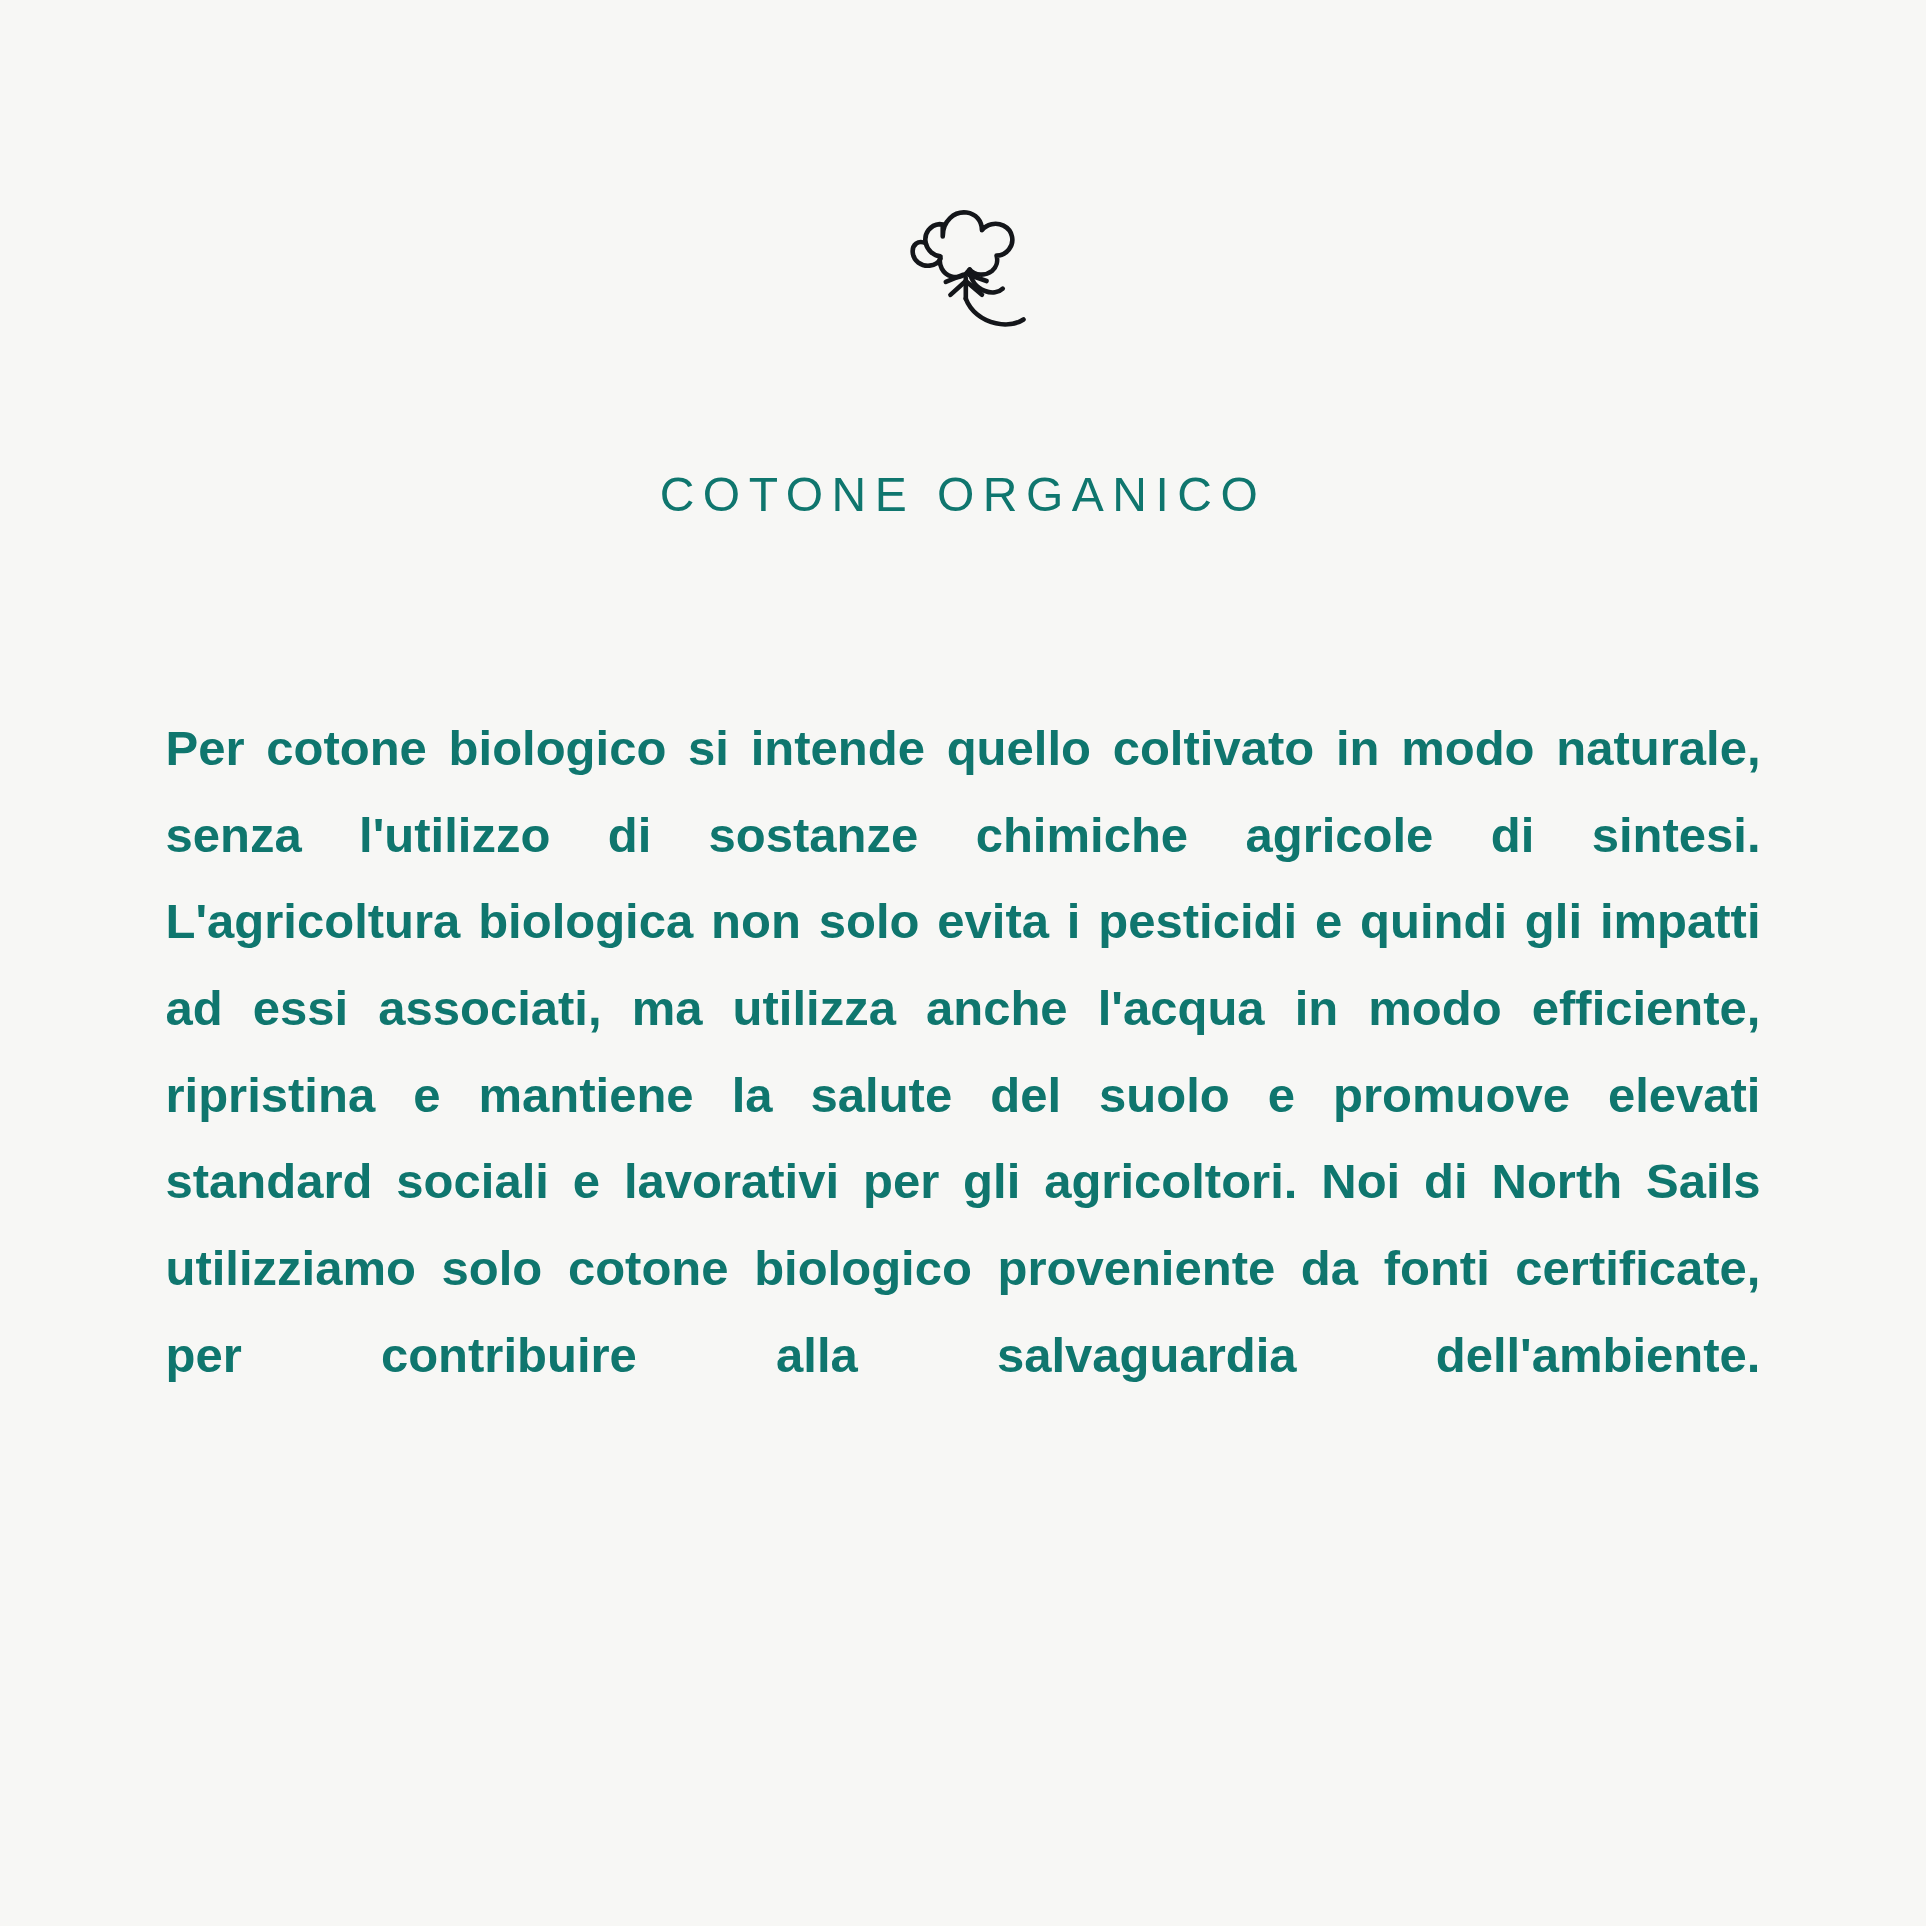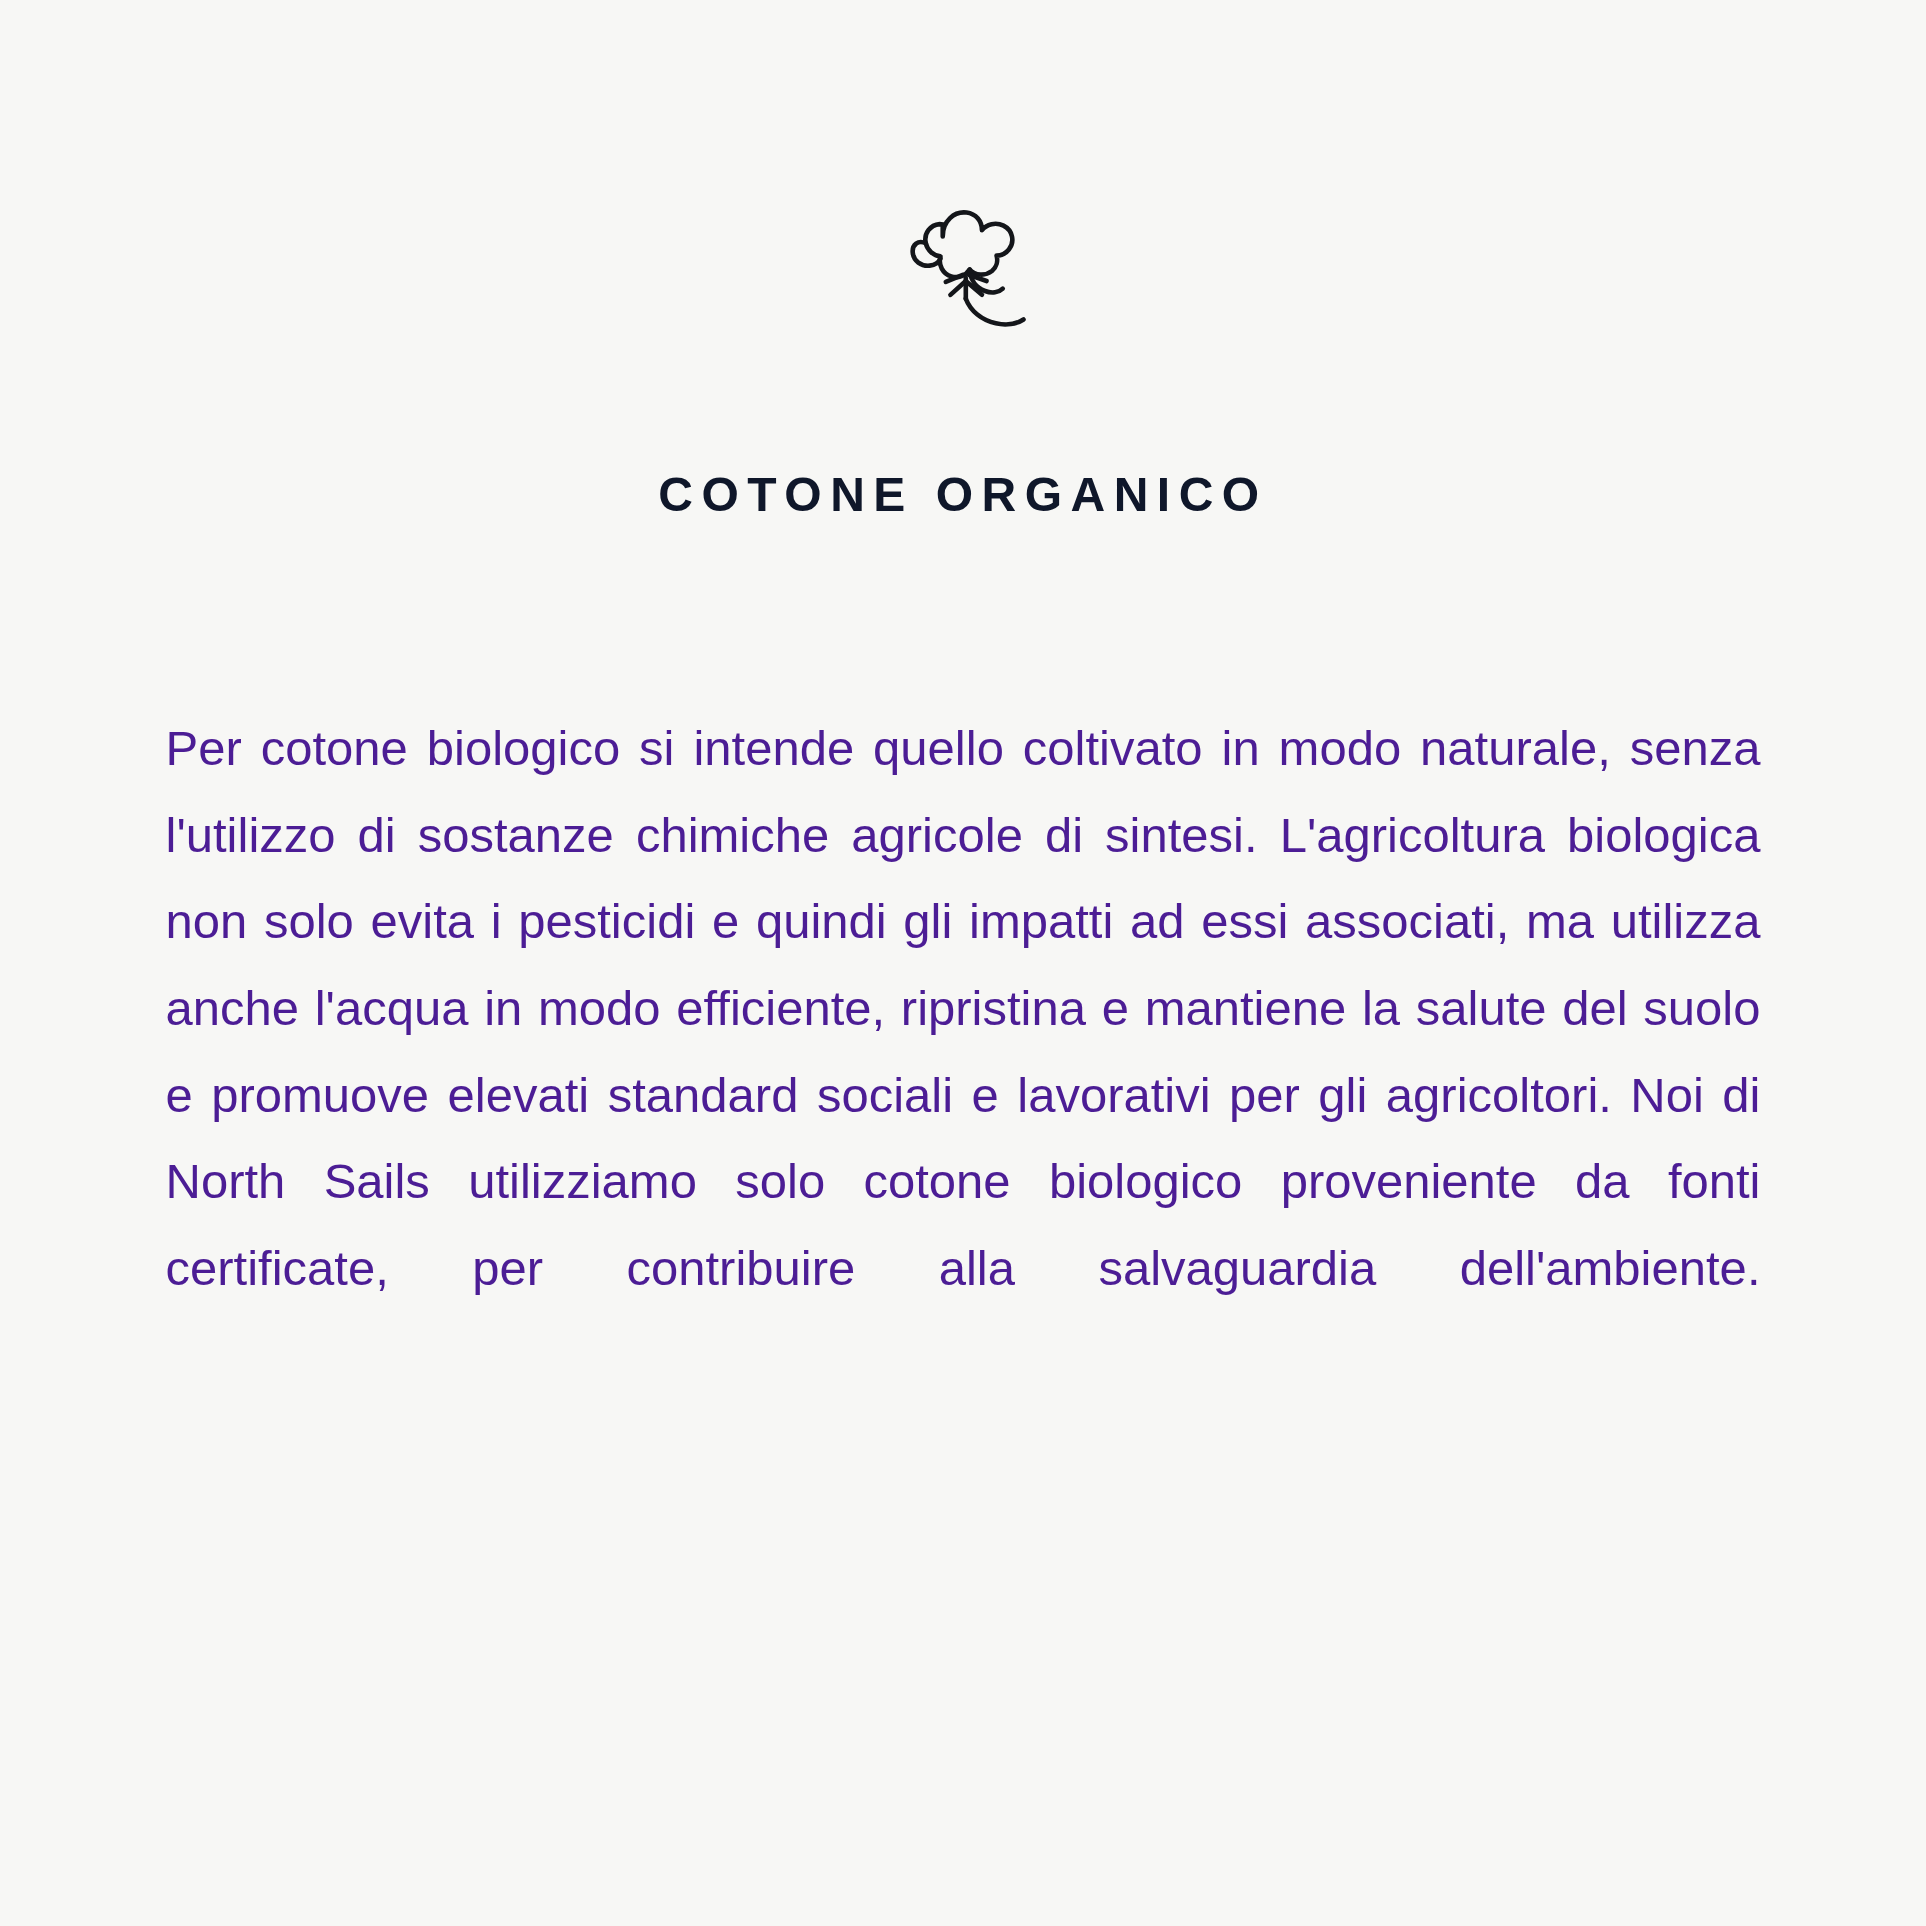--- a/index.html
+++ b/index.html
@@ -36,36 +36,36 @@
     display: flex;
     align-items: center;
     justify-content: center;
   }
   .icon-wrap svg {
     display: block;
   }
   .heading {
     margin-top: 108px;
     font-size: 48px;
-    font-weight: bold;
+    font-weight: normal;
     letter-spacing: 8.5px;
-    color: #0f172a;
+    color: #0f766e;
     text-align: center;
     line-height: 1.1;
   }
   .body-text {
     margin-top: 183px;
     width: 1595px;
     padding: 0 0 0 0;
     font-size: 49px;
     line-height: 1.77;
-    color: #4c1d95;
+    color: #0f766e;
     text-align: justify;
     text-justify: inter-word;
-    font-weight: 400;
+    font-weight: 700;
   }
   .body-text::after {
     content: "";
     display: inline-block;
     width: 100%;
   }
 </style>
 </head>
 <body>
 

